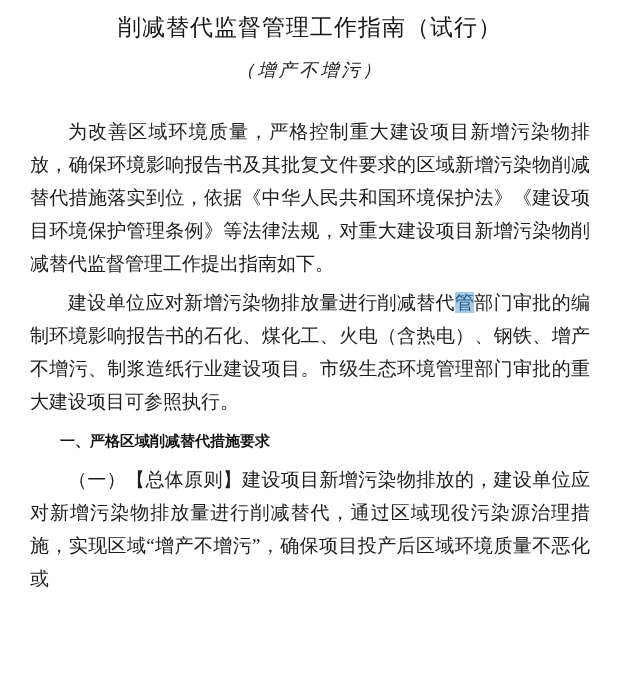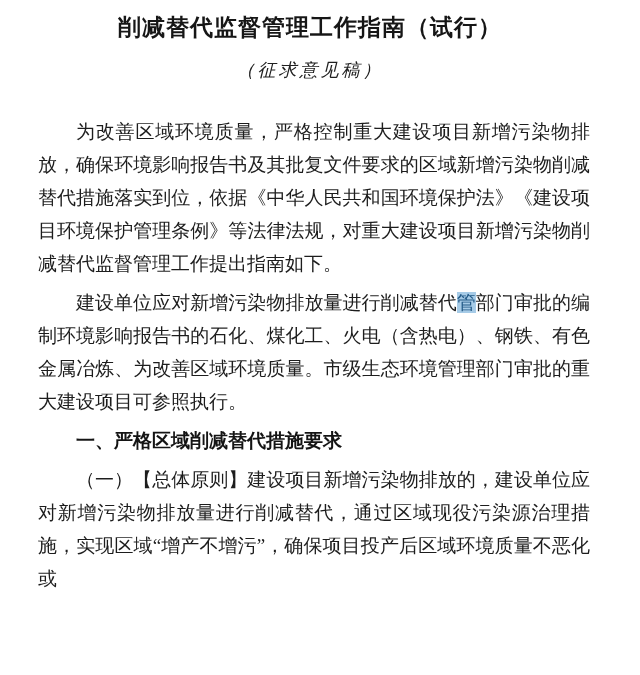--- a/index.html
+++ b/index.html
@@ -13,21 +13,21 @@
     height: 675px;
     background: #ffffff;
     overflow: hidden;
     box-sizing: border-box;
     color: #1d1d1d;
   }
   .doc-title {
     margin: 13px 50px 0 30px;
     text-align: center;
     font-family: "Liberation Sans", "DejaVu Sans", sans-serif;
-    font-weight: 700;
+    font-weight: 400;
     font-size: 23px;
     line-height: 28px;
     color: #161616;
     letter-spacing: 1px;
   }
   .doc-subtitle {
     margin: 17px 50px 0 30px;
     text-align: center;
     font-family: "Liberation Serif", "DejaVu Serif", serif;
     font-style: italic;
@@ -39,48 +39,48 @@
   .doc-body {
     margin: 33px 50px 0 30px;
     font-family: "Liberation Serif", "DejaVu Serif", serif;
     font-size: 19px;
     line-height: 33px;
     color: #1d1d1d;
     text-align: justify;
     text-justify: inter-ideograph;
   }
   .doc-body p {
-    margin: 0 0 6px 8px;
+    margin: 0 0 6px 0;
     text-indent: 2em;
   }
   .section-heading {
     font-family: "Liberation Sans", "DejaVu Sans", sans-serif;
     font-weight: 700;
-    font-size: 19px;
+    font-size: 15px;
     color: #141414;
   }
   .hl-char {
     background: #a6cbe7;
     color: #235a87;
   }
 </style>
 </head>
 <body>
 
 <div class="page">
 
   <h1 class="doc-title">削减替代监督管理工作指南（试行）</h1>
 
-  <div class="doc-subtitle">（征求意见稿）</div>
+  <div class="doc-subtitle">（增产不增污）</div>
 
   <div class="doc-body">
 
     <p>为改善区域环境质量，严格控制重大建设项目新增污染物排放，确保环境影响报告书及其批复文件要求的区域新增污染物削减替代措施落实到位，依据《中华人民共和国环境保护法》《建设项目环境保护管理条例》等法律法规，对重大建设项目新增污染物削减替代监督管理工作提出指南如下。</p>
 
-    <p><span>建设单位应对新增污染物排放量进行削减替代</span><span class="hl-char">管</span><span>部门审批的编制环境影响报告书的石化、煤化工、火电（含热电）、钢铁、有色金属冶炼、为改善区域环境质量。市级生态环境管理部门审批的重大建设项目可参照执行。</span></p>
+    <p><span>建设单位应对新增污染物排放量进行削减替代</span><span class="hl-char">管</span><span>部门审批的编制环境影响报告书的石化、煤化工、火电（含热电）、钢铁、增产不增污、制浆造纸行业建设项目。市级生态环境管理部门审批的重大建设项目可参照执行。</span></p>
 
 
     <p class="section-heading">一、严格区域削减替代措施要求</p>
 
     <p>（一）【总体原则】建设项目新增污染物排放的，建设单位应对新增污染物排放量进行削减替代，通过区域现役污染源治理措施，实现区域“增产不增污”，确保项目投产后区域环境质量不恶化或</p>
 
   </div>
 
 </div>
 

